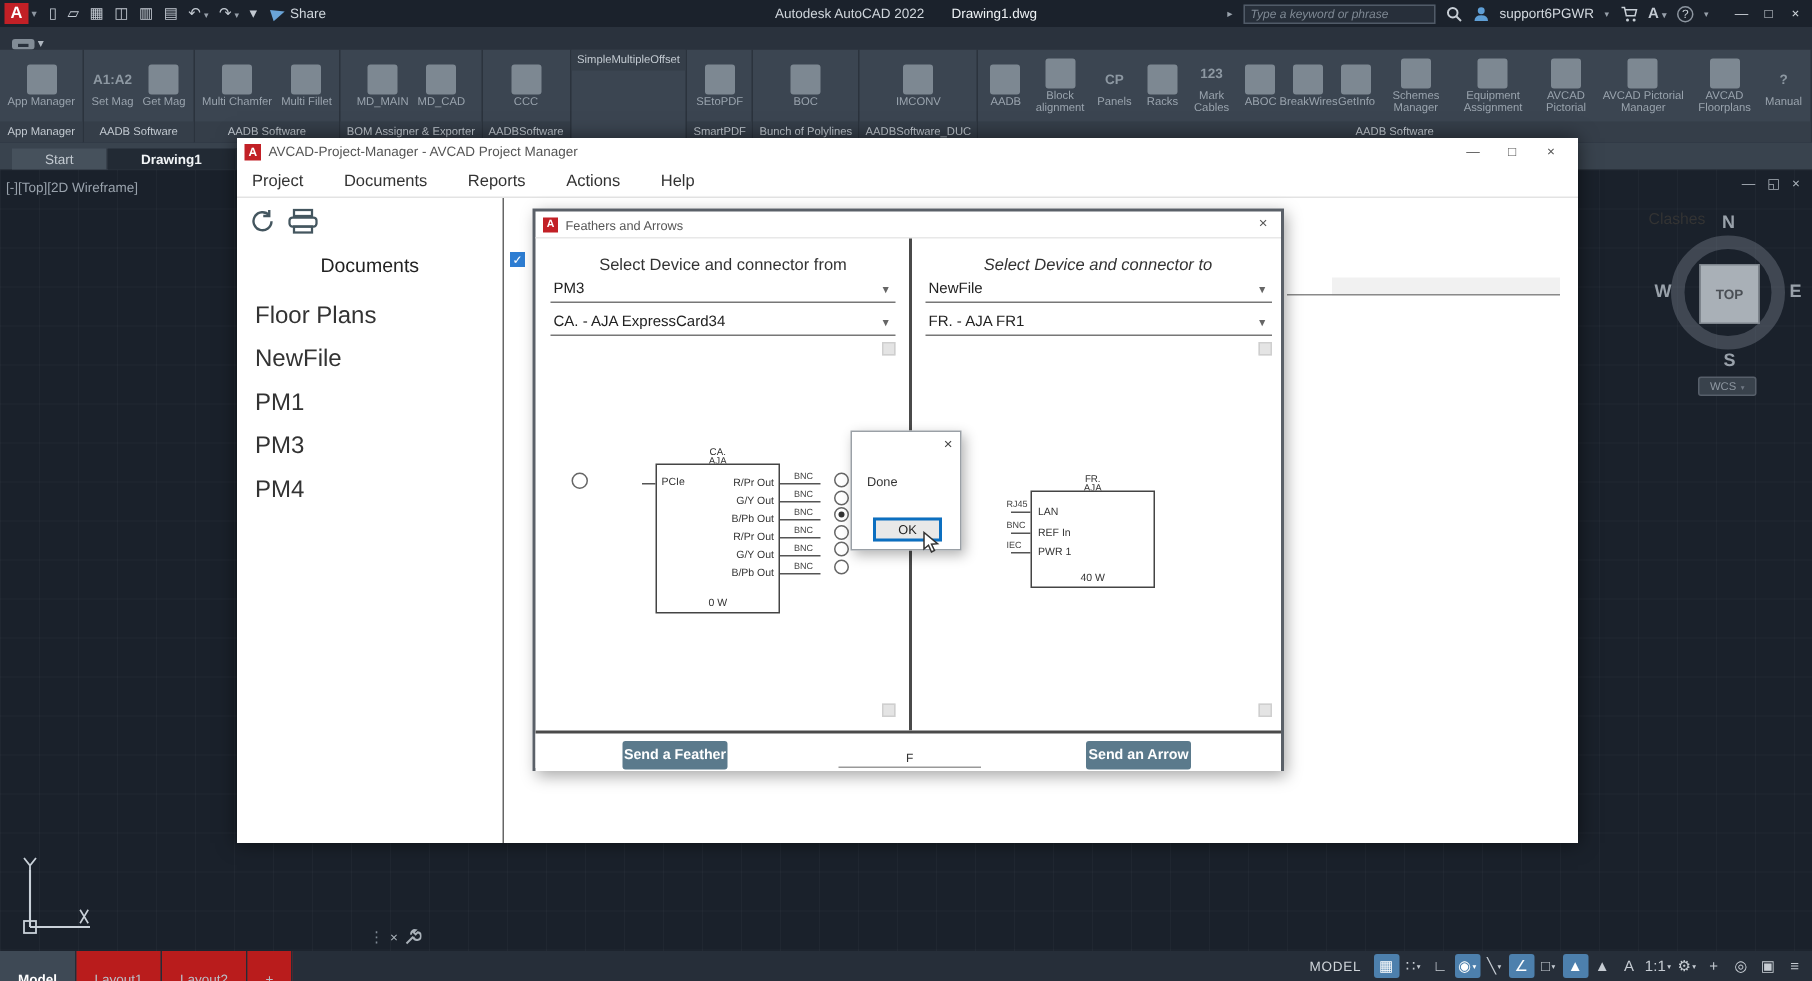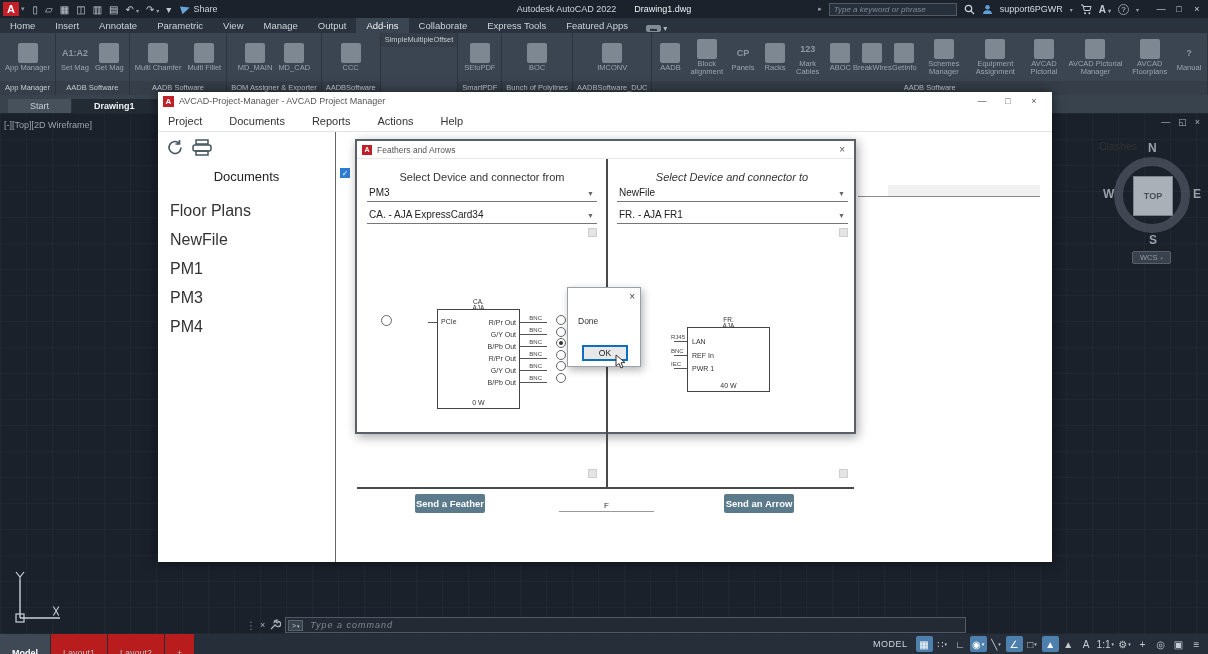--- a/index.html
+++ b/index.html
@@ -98,21 +98,21 @@
   .pm-doclist { margin-top:12px; }
   .pm-doc { font-size:16px; color:#333; padding:5.5px 0 5.5px 12px; }
   .clashes-head { position:absolute; left:880px; top:48px; width:160px; text-align:center;
     font-size:10.5px; color:#333; }
   .clash-bar { position:absolute; left:730px; top:93px; width:152px; height:12px; background:#f1f1f1; }
   .clash-line { position:absolute; left:700px; top:93px; width:182px; height:12px; border-bottom:1px solid #8a8a8a; }
   .pm-checkbox { position:absolute; left:182px; top:76px; width:10px; height:10px; background:#2d7dd2;
     border:1px solid #2d7dd2; color:#fff; font-size:8px; line-height:9px; text-align:center; }
 
   
-  .fdialog { position:absolute; left:355px; top:139px; width:501px; height:295px; background:#fff;
+  .fdialog { position:absolute; left:355px; top:139px; width:501px; height:375px; background:#fff;
     border:2px solid #5a6068; box-shadow:2px 3px 10px rgba(0,0,0,.35); z-index:30; }
   .fd-titlebar { height:18px; display:flex; align-items:center; padding:0 5px; border-bottom:1px solid #e8e8e8; }
   .fd-logo { width:10px; height:10px; background:#c22026; color:#fff; font-size:7px; font-weight:bold;
     text-align:center; line-height:10px; margin-right:5px; }
   .fd-title { font-size:8.5px; color:#555; flex:1; }
   .fd-close { color:#555; font-size:10px; padding:0 4px; }
   .fd-divider { position:absolute; left:249px; top:18px; width:2px; height:328px; background:#4a4a4a; }
   .fd-col-head { position:absolute; top:30px; font-size:11px; color:#333; width:230px; text-align:center; }
   .dd { position:absolute; height:18px; border-bottom:1px solid #777; font-size:10px; color:#222; }
   .dd .dd-val { position:absolute; left:2px; bottom:3px; }
@@ -232,34 +232,20 @@
     <span class="mini-caret">▾</span>
     <div class="win-btns">
       <span class="win-btn">—</span>
       <span class="win-btn">□</span>
       <span class="win-btn">×</span>
     </div>
   </div>
 </div>
 
 <div class="tabrow">
-  <div style="display:flex;">
-
-  <span class="rtab">Home</span>
-      <span class="rtab">Insert</span>
-      <span class="rtab">Annotate</span>
-      <span class="rtab">Parametric</span>
-      <span class="rtab">View</span>
-      <span class="rtab">Manage</span>
-      <span class="rtab">Output</span>
-      <span class="rtab active">Add-ins</span>
-      <span class="rtab">Collaborate</span>
-      <span class="rtab">Express Tools</span>
-      <span class="rtab">Featured Apps</span>
-    </div>
   <span class="ribbon-toggle"><i>▬</i> ▾</span>
 </div>
 
 <div class="ribbon">
   <div class="panel">
     <div class="panel-btns">
 
     <div class="rbtn">
         <span class="ricon">
             <i></i>
@@ -684,24 +670,20 @@
     <path d="M1 1 L1 12 L4 9.5 L6 14 L8 13 L6 8.8 L10 8.5 Z" fill="#fff" stroke="#333" stroke-width="1"></path>
   </svg>
 </div>
 
 <div class="cmdbar">
   <span class="cmd-grip">⋮</span>
   <span class="cmd-x">×</span>
   <svg width="12" height="12" viewBox="0 0 12 12">
     <path d="M2 10 L6.5 5.5 M6.5 5.5 a2.6 2.6 0 1 0 3-3 l-1.4 1.4 -1.4 -1.4 1.4-1.4 a2.6 2.6 0 0 0 -3 3" fill="none" stroke="#aab2ba" stroke-width="1.3"></path>
   </svg>
-  <div class="cmd-input-wrap">
-    <span class="cmd-prompt">&gt;</span>
-    <input class="cmd-input" placeholder="Type a command" style="">
-  </div>
 </div>
 
 <div class="statusbar">
   <div class="ltabs">
 
   <span class="ltab active">Model</span>
       <span class="ltab">Layout1</span>
       <span class="ltab">Layout2</span>
       <span class="ltab">+</span>
     </div>

